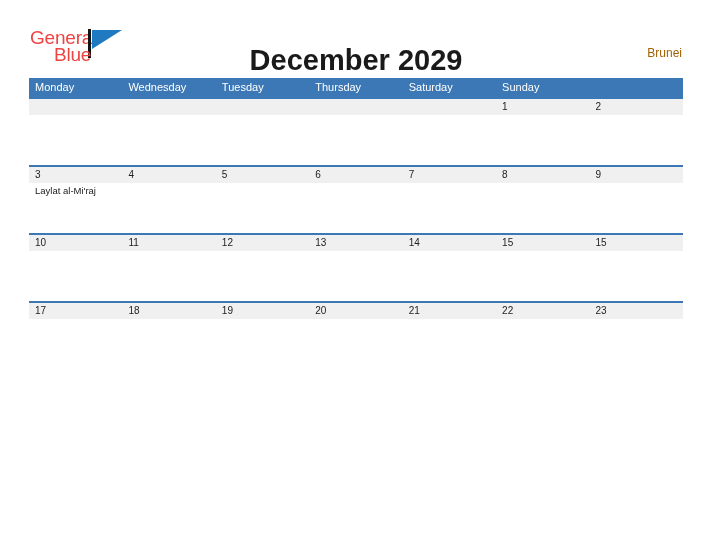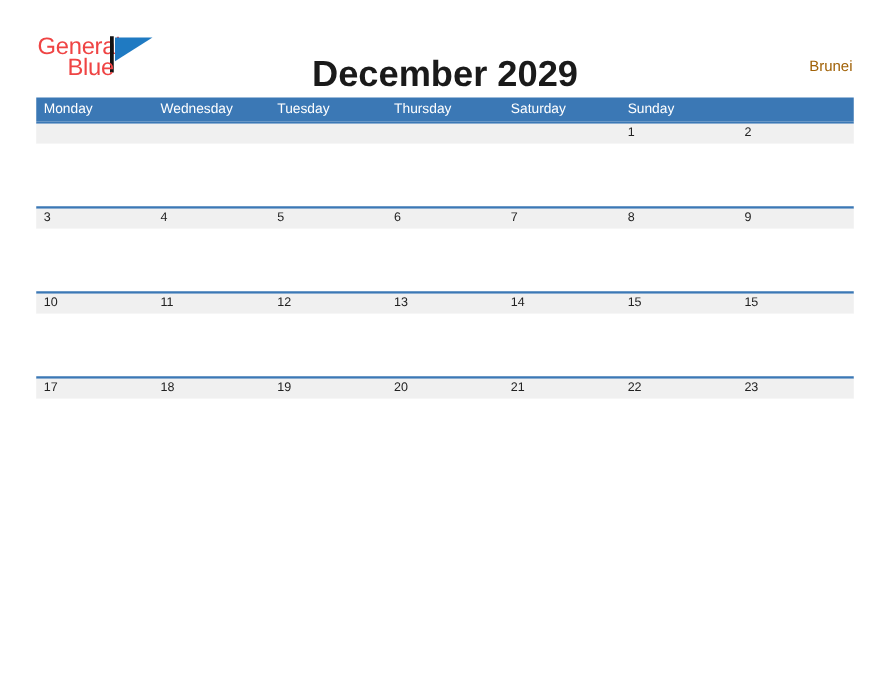--- a/index.html
+++ b/index.html
@@ -233,20 +233,21 @@
       <div class="daynum-band">
         <div class="daynum">3</div>
         <div class="daynum">4</div>
         <div class="daynum">5</div>
         <div class="daynum">6</div>
         <div class="daynum">7</div>
         <div class="daynum">8</div>
         <div class="daynum">9</div>
       </div>
       <div class="event-band">
+        <div class="event-cell">Laylat al-Mi'raj</div>
         <div class="event-cell"></div>
         <div class="event-cell"></div>
         <div class="event-cell"></div>
         <div class="event-cell"></div>
         <div class="event-cell"></div>
         <div class="event-cell"></div>
       </div>
     </div>
 
     <div class="week-row">

